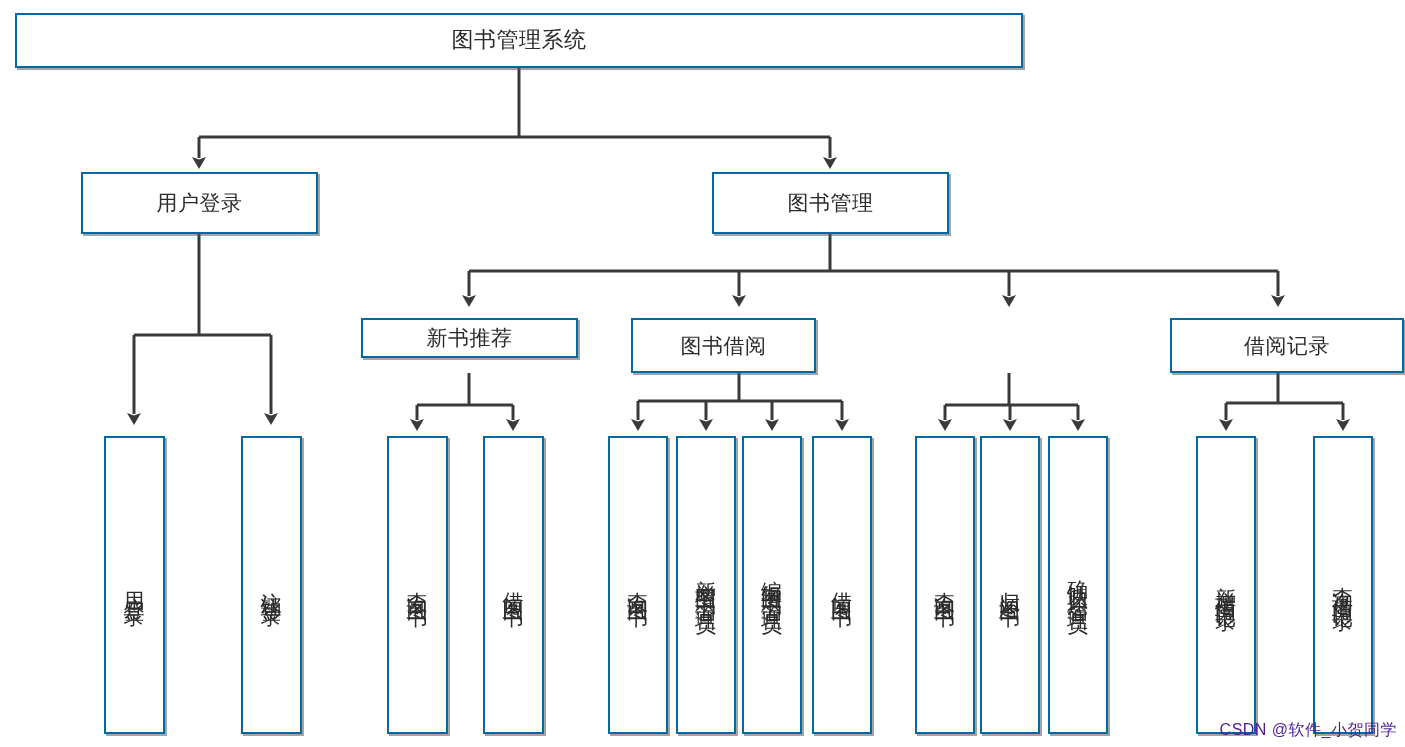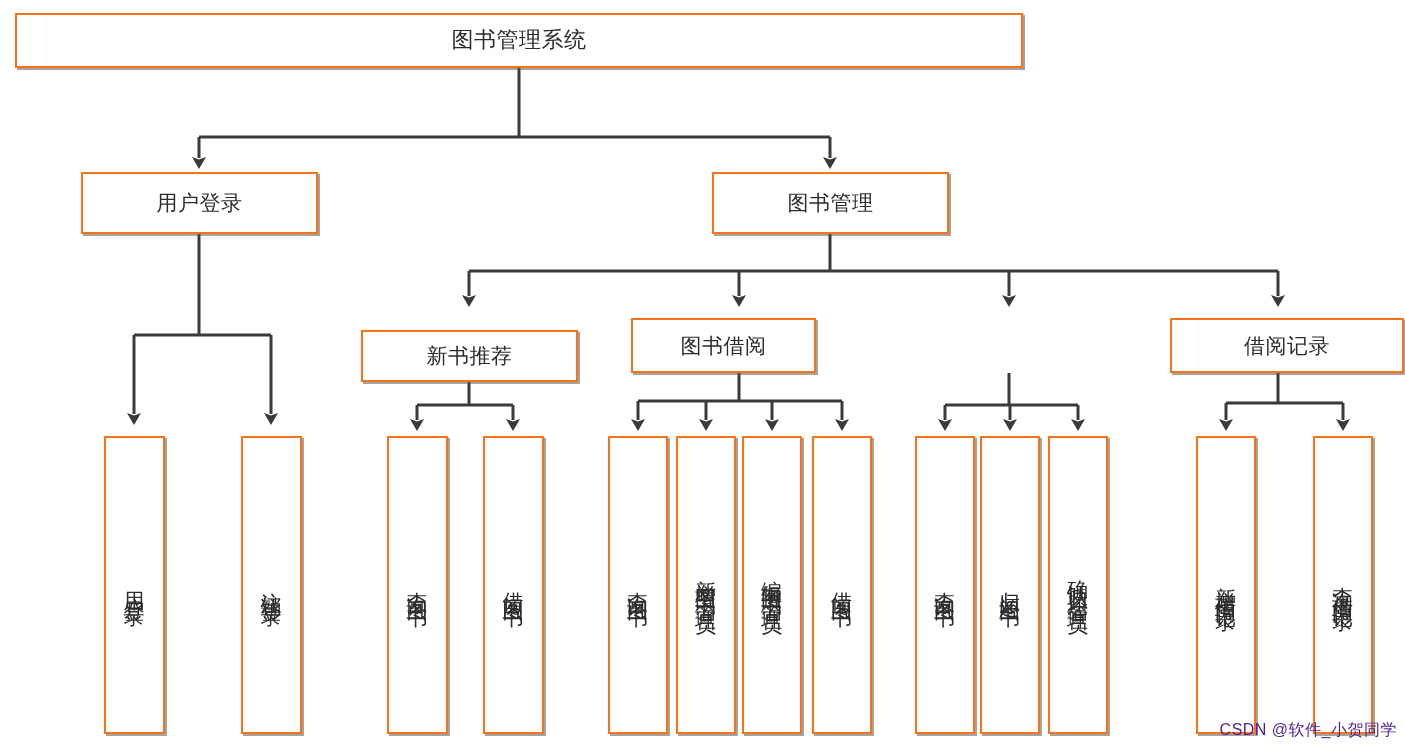--- a/index.html
+++ b/index.html
@@ -21,21 +21,21 @@
     position: absolute;
     left: 0; top: 0;
     width: 1405px;
     height: 747px;
     pointer-events: none;
   }
   .node {
     position: absolute;
     box-sizing: border-box;
     background: #ffffff;
-    border: 2px solid #f97316;
+    border: 2px solid #0369a1;
     box-shadow: 2px 2px 0 rgba(90,90,90,0.55);
     display: flex;
     align-items: center;
     justify-content: center;
     color: #2b2b2b;
   }
   .node > .label {
     display: block;
     text-align: center;
     line-height: 1.12;
@@ -136,21 +136,21 @@
     <span class="label">图书管理系统</span>
   </div>
 
   <div class="node h" style="left:81px; top:172px; width:237px; height:62px;">
     <span class="label">用户登录</span>
   </div>
   <div class="node h" style="left:712px; top:172px; width:237px; height:62px;">
     <span class="label">图书管理</span>
   </div>
 
-  <div class="node h" style="left:361px; top:318px; width:217px; height:52px;margin-top:12px;">
+  <div class="node h" style="left:361px; top:318px; width:217px; height:40px;">
     <span class="label">新书推荐</span>
   </div>
   <div class="node h" style="left:631px; top:318px; width:185px; height:55px;">
     <span class="label">图书借阅</span>
   </div>
   <div class="node h" style="left:1170px; top:318px; width:234px; height:55px;">
     <span class="label">借阅记录</span>
   </div>
 
   <div class="node v" style="left:104px; top:436px; width:61px; height:298px;">

